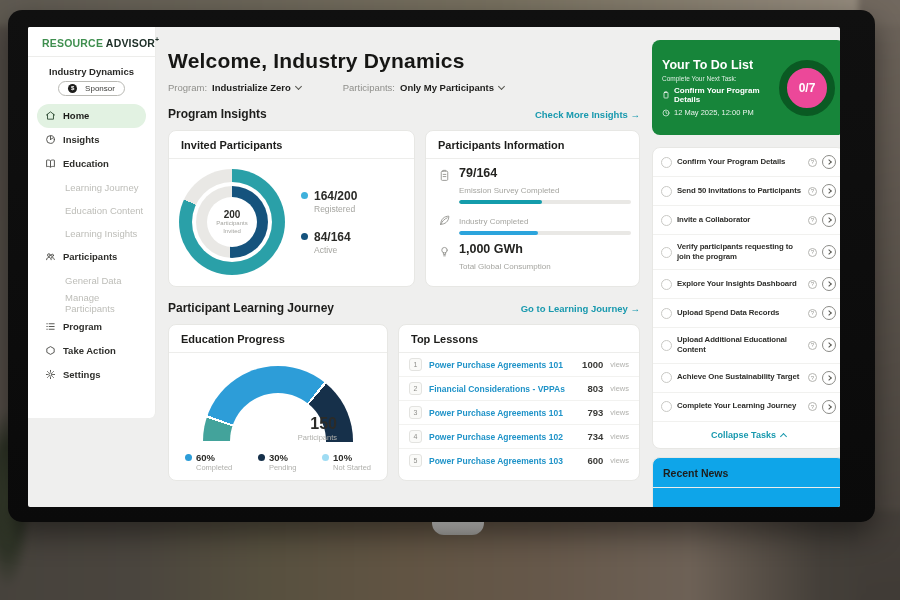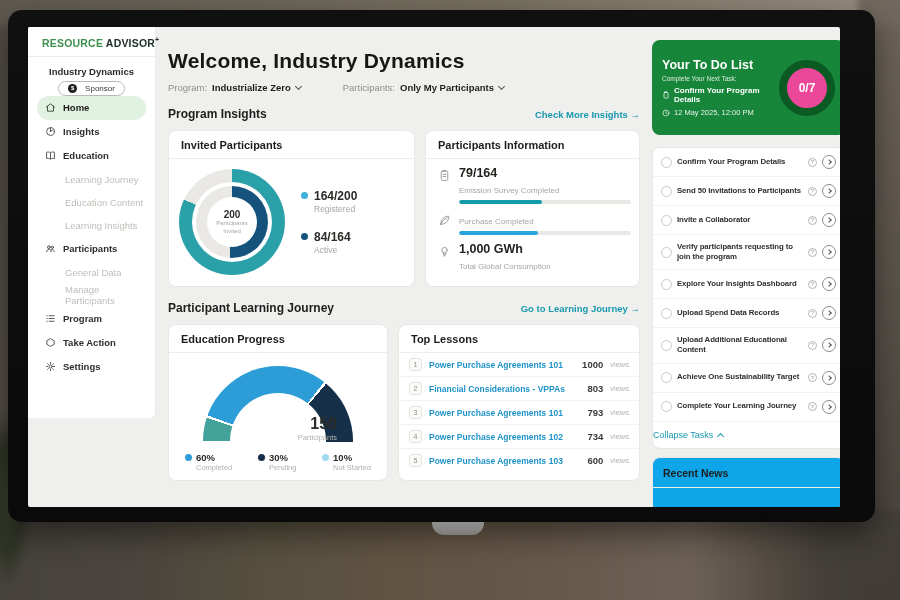--- a/index.html
+++ b/index.html
@@ -29,21 +29,21 @@
   .screen { position:absolute; left:28px; top:27px; width:812px; height:480px;
     background:#efefee; border-radius:2px; overflow:hidden; color:#1d1d1b; }
 
   
   .sidebar { position:absolute; left:0; top:0; width:128px; height:391px; background:#ffffff;
     border-right:1px solid #ececea; border-radius:0 0 6px 0; }
   .logo { padding:9px 0 7px 14px; font-size:10.5px; font-weight:bold; letter-spacing:.2px; white-space:nowrap; }
   .logo .g { color:#3f8f4f; } .logo .d { color:#20312a; } .logo sup { color:#20312a; font-size:7px; }
   .side-div { height:1px; background:#ededeb; margin:0 0 6px 0; }
   .org { text-align:center; font-size:9.5px; font-weight:bold; color:#2a2a28; padding:3px 0 4px; }
-  .badge { display:flex; align-items:center; gap:8px; width:max-content; margin:0 auto 0;
+  .badge { display:flex; align-items:center; gap:8px; width:max-content; margin:0 auto 8px;
     border:1px solid #b9b9b4; border-radius:10px; padding:2px 9px; font-size:8px; color:#3a3a37; }
   .badge-dot { width:9px; height:9px; border-radius:50%; background:#1d1d1b; color:#fff; font-size:6px;
     display:flex; align-items:center; justify-content:center; font-weight:bold; }
   .nav { display:flex; flex-direction:column; }
   .item { display:flex; align-items:center; gap:7px; height:24px; margin:0 9px; padding-left:8px;
     border-radius:13px; font-size:9.5px; font-weight:bold; color:#2e2e2b; cursor:pointer; }
   .item.active { background:#e2f2e2; color:#1c1c1a; }
   .item.sub { padding-left:28px; font-weight:normal; color:#bdbdb8; height:23px; }
   .icon { width:11px; height:11px; flex:0 0 auto; color:#4a4a46; }
   .item.active .icon { color:#2e4a33; }
@@ -132,22 +132,22 @@
   .todo-card { margin-top:12px; background:#fff; border:1px solid #e7e7e4; border-radius:8px; overflow:hidden; }
   .todo-row { display:flex; align-items:center; gap:5px; padding:7px 8px; border-bottom:1px solid #f1f1ef; cursor:pointer; }
   .chk { width:11px; height:11px; border:1.3px solid #c9c9c5; border-radius:50%; flex:0 0 auto; }
   .t-label { flex:1; font-size:7.8px; font-weight:bold; color:#2e2e2b; line-height:1.3; letter-spacing:-.1px; }
   .help { width:9px; height:9px; border:1px solid #b5b5b1; border-radius:50%; color:#9a9a96; font-size:6px;
     display:flex; align-items:center; justify-content:center; flex:0 0 auto; }
   .chev { width:14px; height:14px; border:1.2px solid #8b8b87; border-radius:50%; flex:0 0 auto;
     display:flex; align-items:center; justify-content:center; }
   .chev i { width:4px; height:4px; border-right:1.3px solid #55554f; border-top:1.3px solid #55554f;
     transform:rotate(45deg); margin-left:-1px; }
-  .collapse { text-align:center; padding:8px 0; font-size:9px; font-weight:normal; color:#1899ae; cursor:pointer;
-    display:flex; align-items:center; justify-content:flex-start; gap:5px; }
+  .collapse { text-align:center; padding:8px 0; font-size:9px; font-weight:bold; color:#1899ae; cursor:pointer;
+    display:flex; align-items:center; justify-content:center; gap:5px; }
   .caret-up { width:5px; height:5px; border-right:1.4px solid #1899ae; border-bottom:1.4px solid #1899ae;
     transform:rotate(-135deg); margin-top:3px; }
   .news-card { margin-top:8px; background:#0ea5e9; border:1px solid #e7e7e4; border-radius:8px; height:60px; }
   .news-title { font-size:10.5px; font-weight:bold; color:#1d1d1b; padding:9px 10px 8px; border-bottom:1px solid #ededeb; }
 
   svg { display:block; width:100%; height:100%; }
 </style>
 </head>
 <body>
 
@@ -324,21 +324,21 @@
                 </div>
             </span>
           </div>
           <div class="stat">
             <span class="stat-icon">
                 <svg viewBox="0 0 24 24" fill="none" stroke="currentColor" stroke-width="1.8" stroke-linecap="round" stroke-linejoin="round">
                   <path d="M5 19 C5 9 12 4 20 4 C20 14 13 19 5 19 Z M5 19 C8 13 12 9 17 7"></path>
                 </svg>
               </span>
             <span style="flex:1">
-              <div class="stat-lab">Purchase Completed</div>
+              <div class="stat-lab">Industry Completed</div>
               <div class="bar">
                   <div class="bar-fill" style="width: 46%; background: rgb(43, 164, 220);"></div>
                 </div>
             </span>
           </div>
           <div class="stat">
             <span class="stat-icon">
                 <svg viewBox="0 0 24 24" fill="none" stroke="currentColor" stroke-width="1.8" stroke-linecap="round" stroke-linejoin="round">
                   <circle cx="12" cy="9.5" r="5"></circle>
                   <path d="M10 14 V17.5 H14 V14 M10.5 20 H13.5"></path>

